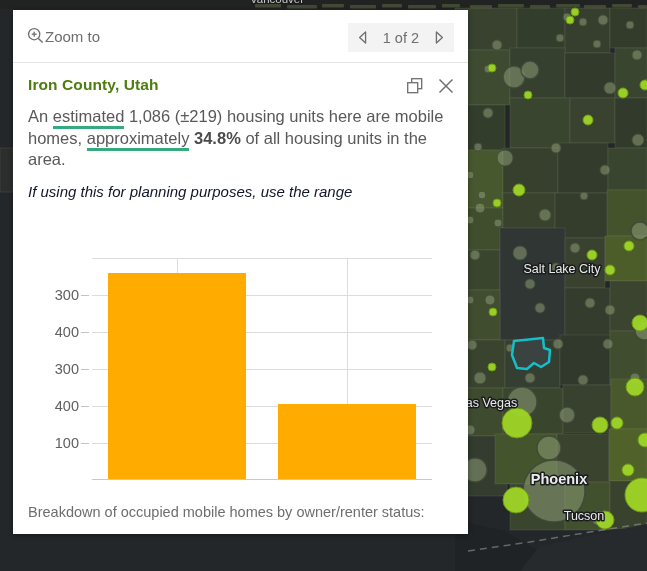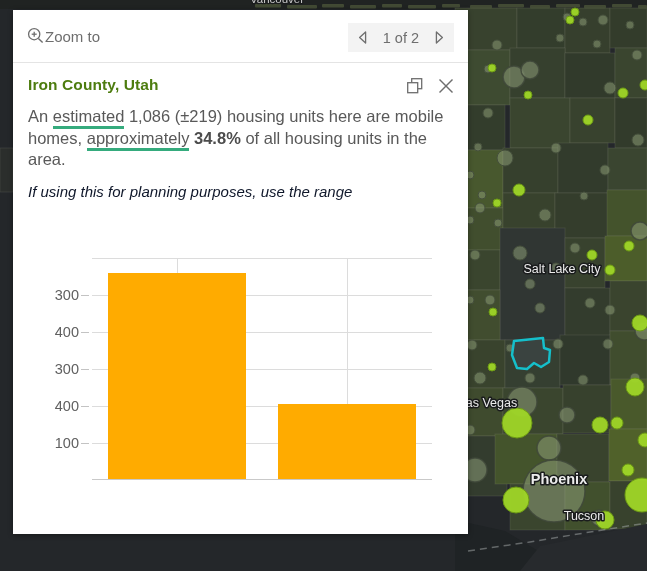--- a/index.html
+++ b/index.html
@@ -274,15 +274,16 @@
         <div class="ytick" style="top: 74px;"></div>
         <div class="ylab" style="top: 66px;">400</div>
         <div class="hgrid" style="top: 37px;"></div>
         <div class="ytick" style="top: 37px;"></div>
         <div class="ylab" style="top: 29px;">300</div>
         <div class="bar" style="left: 15.9375px; width: 138.125px; height: 207.2px; background: rgb(255, 171, 0);"></div>
         <div class="bar" style="left: 185.938px; width: 138.125px; height: 75.85px; background: rgb(255, 171, 0);"></div>
         <div class="baseline"></div>
       </div>
 
+    <p class="caption">Breakdown of occupied mobile homes by owner/renter status:</p>
 
   </div>
 </div>
 
 </body></html>

